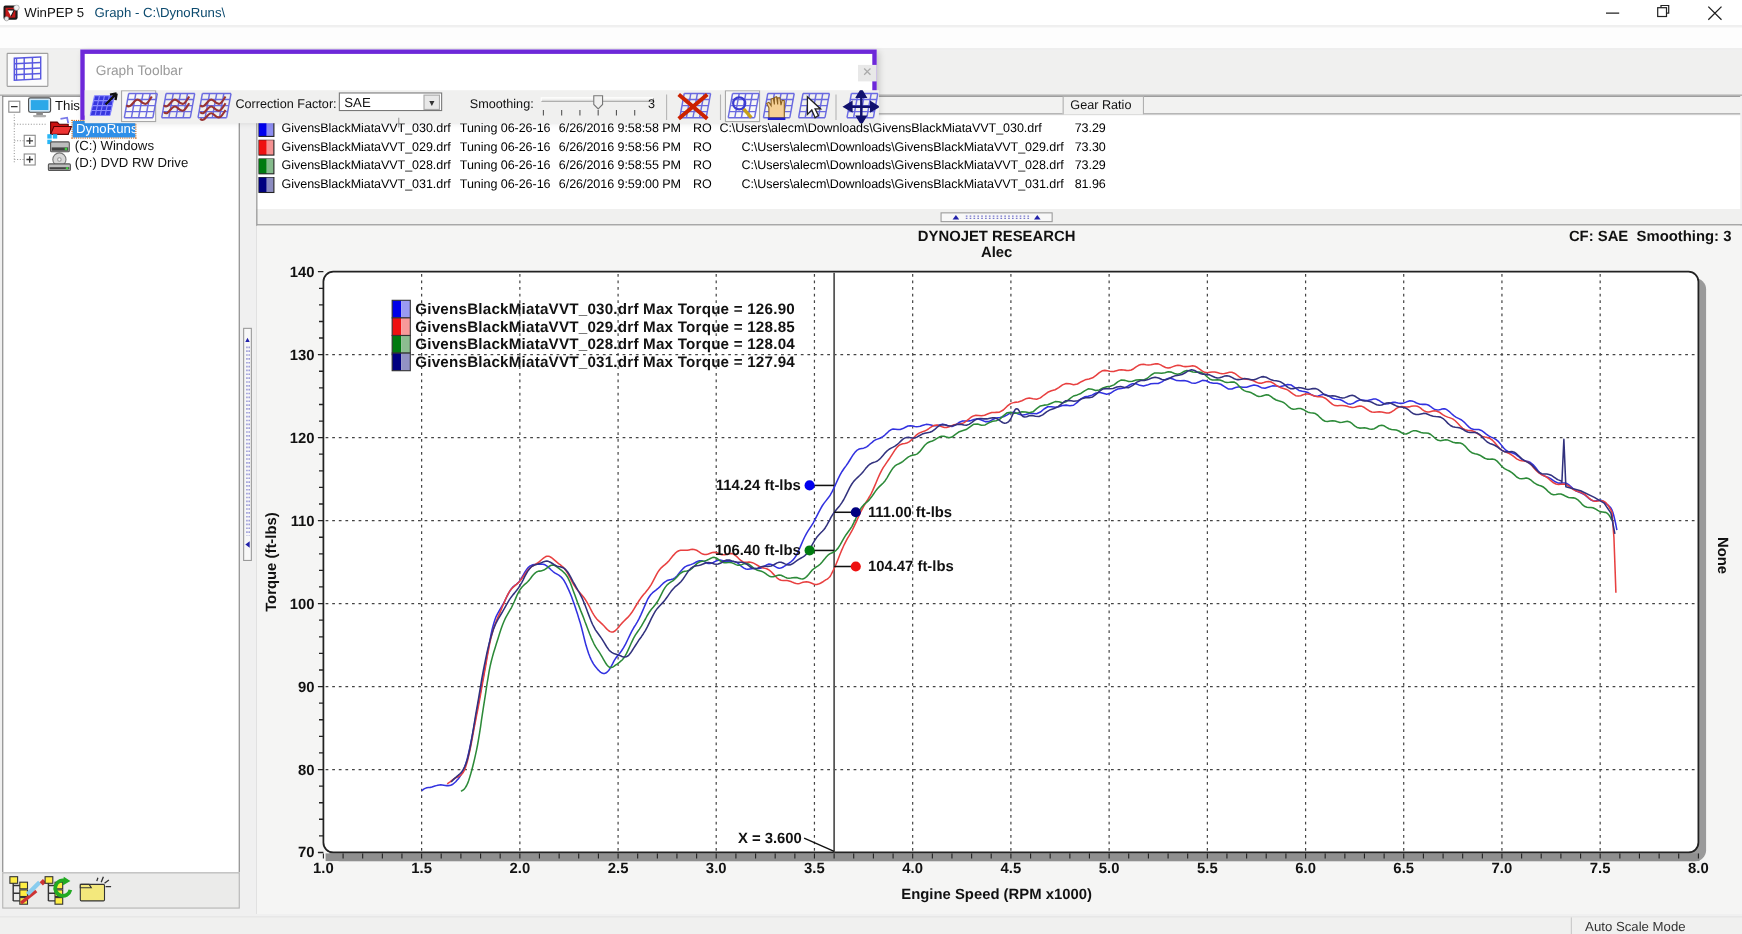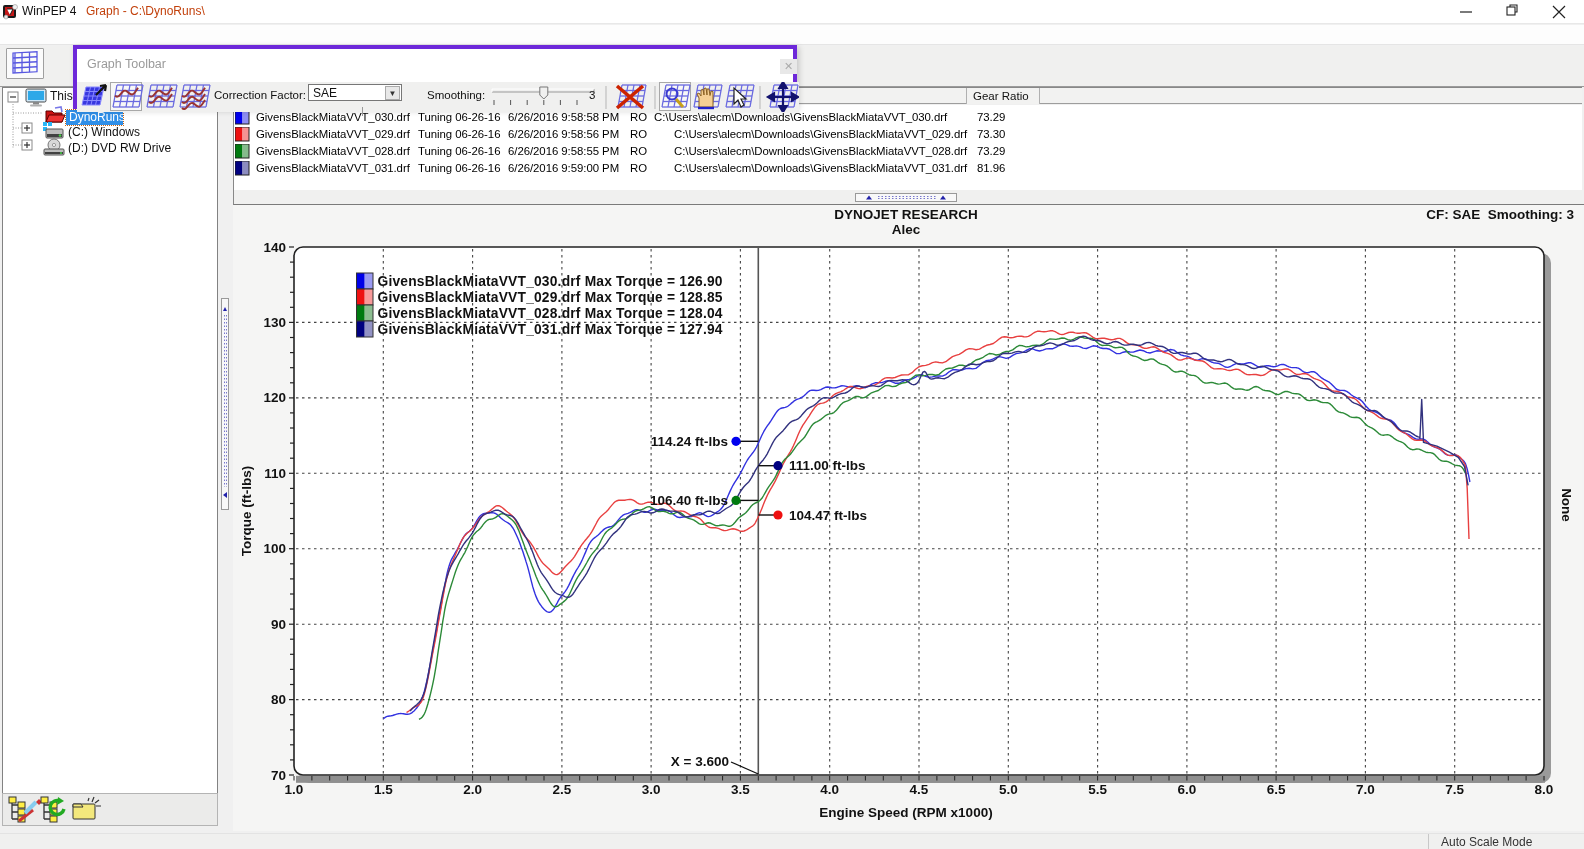--- a/index.html
+++ b/index.html
@@ -1,19 +1,19 @@
 <!DOCTYPE html>
 <html><head><meta charset="utf-8"><style>
 
 *{margin:0;padding:0;box-sizing:border-box;} svg{display:block;}
 html,body{width:1584px;height:849px;overflow:hidden;background:#f0f0f0;font-family:"Liberation Sans",sans-serif;}
 .abs{position:absolute;}
 #titlebar{position:absolute;left:0;top:0;width:1584px;height:24px;background:#fff;border-bottom:1px solid #e8e8e8;}
 #titlebar .t1{position:absolute;left:22px;top:4px;font-size:12px;color:#111;}
-#titlebar .t2{position:absolute;left:86px;top:4px;font-size:12px;color:#c2410c;}
+#titlebar .t2{position:absolute;left:86px;top:4px;font-size:12px;color:#0c4a6e;}
 #menubar{position:absolute;left:0;top:25px;width:1584px;height:20px;background:#fdfdfd;font-size:12px;color:#111;}
 #menubar span{position:absolute;top:3px;margin-top:36px;}
 #toolbar{position:absolute;left:0;top:46px;width:1584px;height:40px;background:#f0f0ef;}
 #tbbtn{position:absolute;left:6px;top:2px;width:38px;height:31px;background:#fbfbfb;border:1px solid #9f9f9f;border-radius:1px;}
 #treepanel{position:absolute;left:2px;top:87px;width:216px;height:706px;background:#fff;border:1px solid #828282;border-bottom:none;font-size:12px;color:#111;}
 #treeicons{position:absolute;left:2px;top:793px;width:216px;height:33px;background:#ebebea;border:1px solid #b4b4b4;}
 #vsplit{position:absolute;left:219px;top:87px;width:14px;height:744px;background:#f0f0f0;}
 #vhandle{position:absolute;left:221px;top:298px;width:8px;height:212px;background:#f8f8f8;border:1px solid #999;}
 #lheader{position:absolute;left:233px;top:87px;width:1349px;height:17px;background:#f2f2f1;border-bottom:1px solid #9d9d9d;border-top:1px solid #888;border-left:1px solid #888;font-size:11.5px;color:#111;}
 #listbg{position:absolute;left:233px;top:105px;width:1349px;height:85px;background:#fff;border-left:1px solid #888;}
@@ -32,21 +32,21 @@
 
 </style></head><body>
 <div id="titlebar">
 <svg class="abs" style="left:3px;top:4px" width="16" height="16">
       <rect x="0" y="1" width="13" height="13" rx="2" fill="#1a1a1a"></rect>
       <rect x="2" y="3" width="9" height="9" fill="#c41818"></rect>
       <path d="M4 5 L10 5 L7 11" fill="#fff" stroke="#1a1a1a" stroke-width="1"></path>
       <circle cx="12" cy="3" r="2.5" fill="#f2f2f2" stroke="#888" stroke-width="0.5"></circle>
       <circle cx="3" cy="13" r="2" fill="#e8e8e8" stroke="#888" stroke-width="0.5"></circle>
     </svg>
-<span class="t1">WinPEP 4</span>
+<span class="t1">WinPEP 5</span>
     <span class="t2">Graph - C:\DynoRuns\</span>
 <svg class="abs" style="left:1455px;top:0px" width="129" height="24">
       <line x1="5" y1="12" x2="17" y2="12" stroke="#222" stroke-width="1.2"></line>
       <rect x="52" y="7" width="8" height="8" fill="#fff" stroke="#222" stroke-width="1.1"></rect>
       <path d="M55 7 L55 5 L62 5 L62 12 L60 12" fill="none" stroke="#222" stroke-width="1.1"></path>
       <path d="M98 6 L110 18 M110 6 L98 18" stroke="#222" stroke-width="1.2"></path>
     </svg>
 </div>
 <div id="menubar">
     <span style="left:8px"><u>F</u>ile</span>

